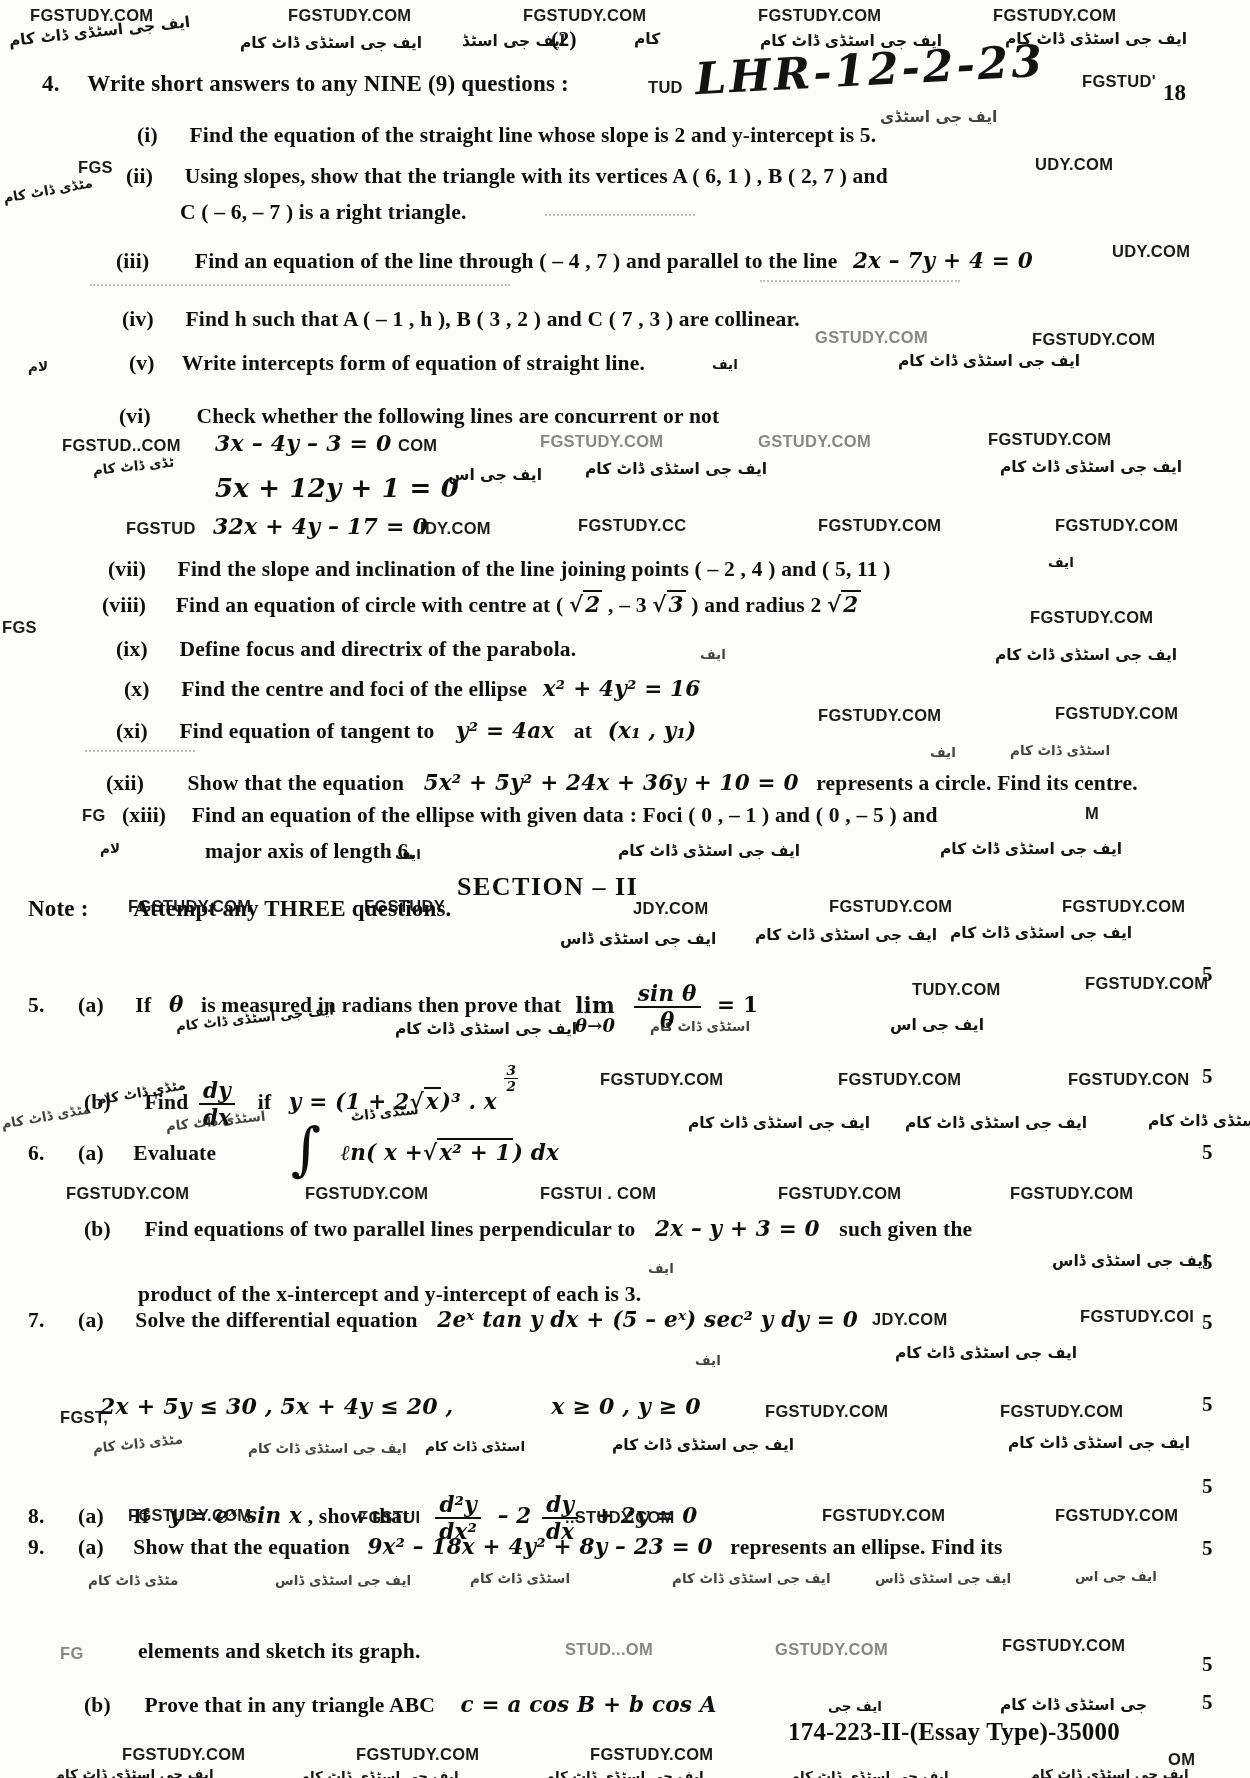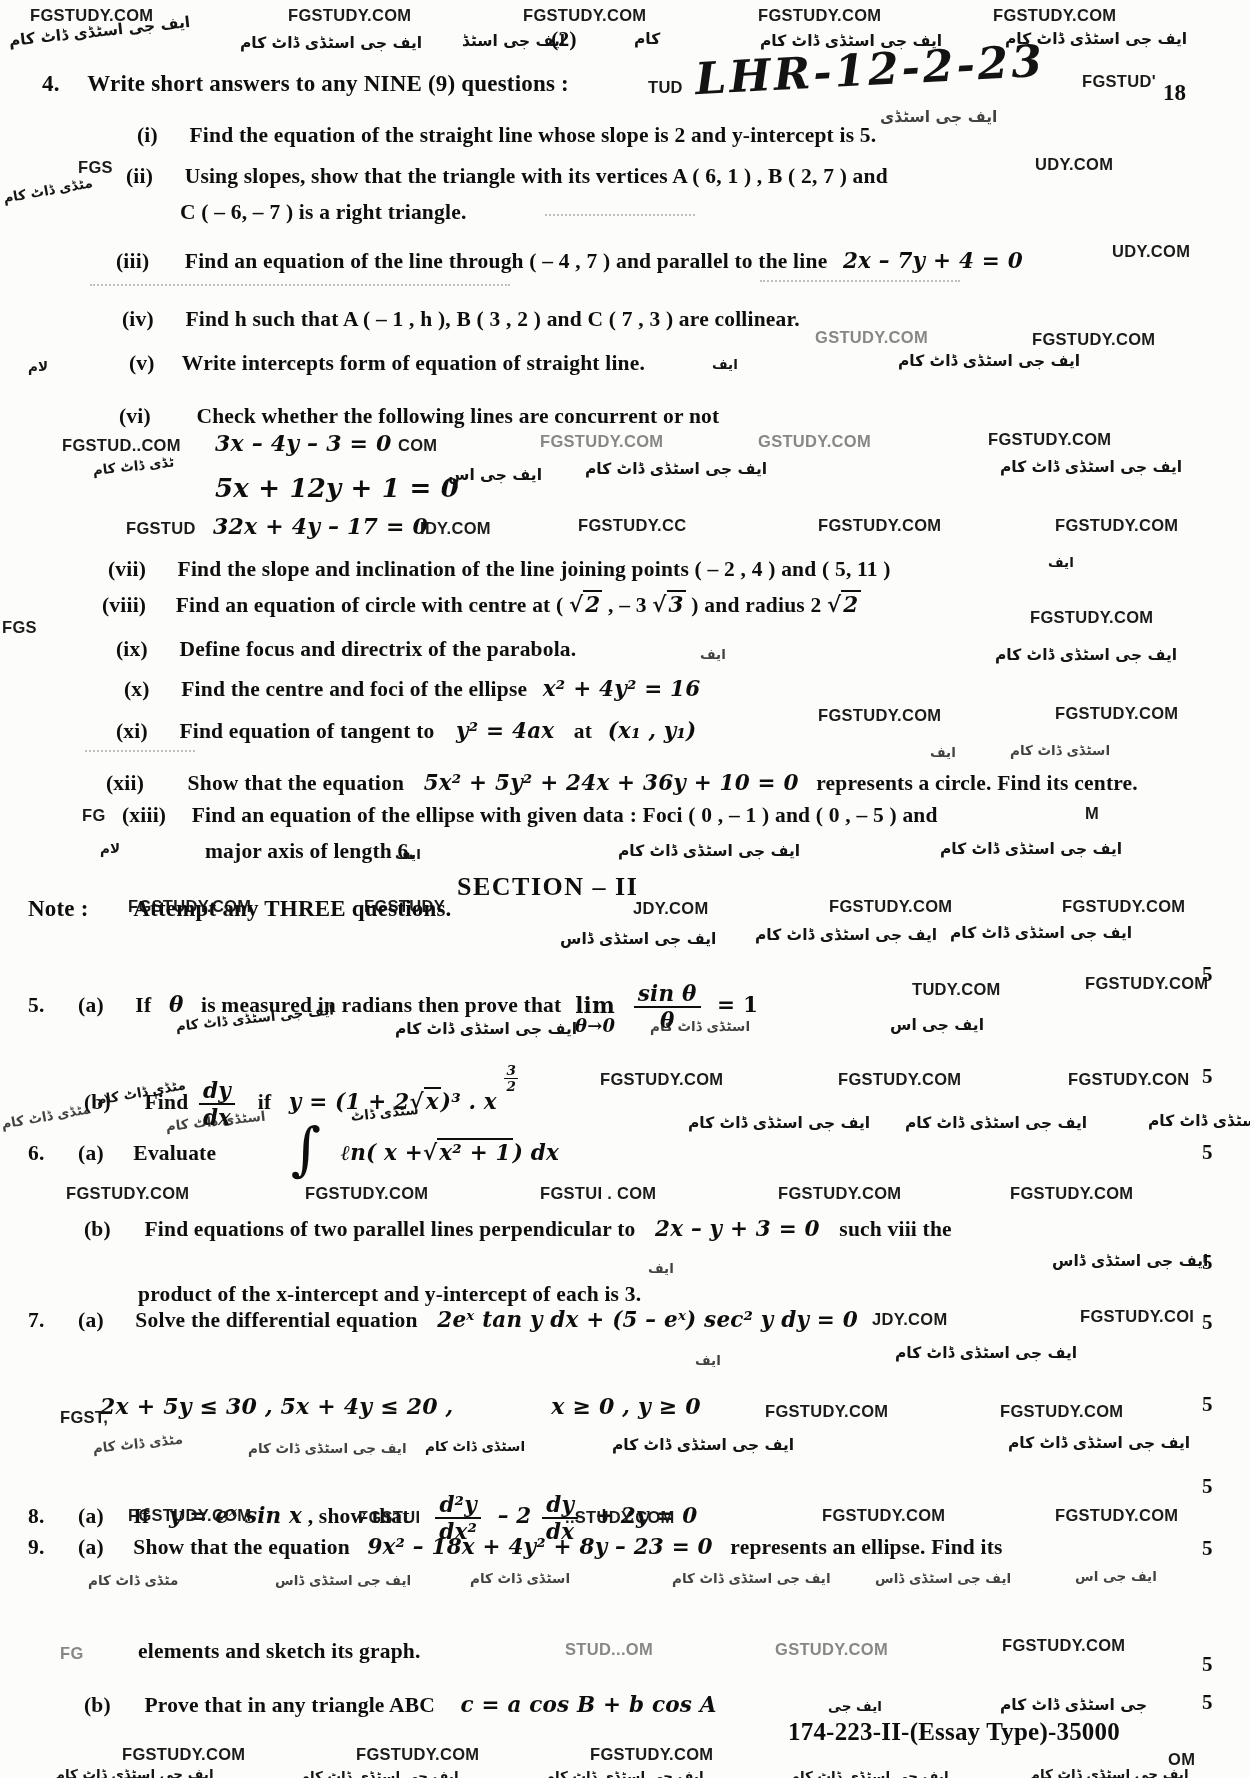--- a/index.html
+++ b/index.html
@@ -87,21 +87,21 @@
     <span>Using slopes, show that the triangle with its vertices A ( 6, 1 ) , B ( 2, 7 ) and</span>
   </div>
   <div class="wm" style="left:1035px;top:155px">UDY.COM</div>
   <div class="u small rot10" style="left:2px;top:190px">مٹڈی ڈاٹ کام</div>
   <div class="ln" style="left:180px;top:199px">
     <span>C ( – 6, – 7 ) is a right triangle.</span>
   </div>
   <div class="smudge" style="left:545px;top:214px;width:150px"></div>
 
   <div class="ln" style="left:116px;top:248px">
-    <span class="lb" style="margin-right:30px">(iii)</span>
+    <span class="lb" style="margin-right:40px">(iii)</span>
     <span>Find an equation of the line through ( – 4 , 7 ) and parallel to the line</span>
     <span class="m" style="margin-left:10px">2x – 7y + 4 = 0</span>
   </div>
   <div class="wm" style="left:1112px;top:242px">UDY.COM</div>
   <div class="smudge" style="left:90px;top:284px;width:420px"></div>
   <div class="smudge" style="left:760px;top:280px;width:200px"></div>
 
   <div class="ln" style="left:122px;top:306px">
     <span class="lb">(iv)</span>
     <span>Find h such that A ( – 1 , h ), B ( 3 , 2 ) and C ( 7 , 3 ) are collinear.</span>
@@ -273,21 +273,21 @@
   <div class="wm" style="left:66px;top:1184px">FGSTUDY.COM</div>
   <div class="wm" style="left:305px;top:1184px">FGSTUDY.COM</div>
   <div class="wm" style="left:540px;top:1184px">FGSTUI . COM</div>
   <div class="wm" style="left:778px;top:1184px">FGSTUDY.COM</div>
   <div class="wm" style="left:1010px;top:1184px">FGSTUDY.COM</div>
 
   <div class="ln" style="left:84px;top:1216px">
     <span class="lb" style="margin-right:28px">(b)</span>
     <span>Find equations of two parallel lines perpendicular to</span>
     <span class="m" style="margin:0 14px">2x – y + 3 = 0</span>
-    <span>such viii the</span>
+    <span>such given the</span>
   </div>
   <div class="ln" style="left:138px;top:1281px">
     <span>product of the x-intercept and y-intercept of each is 3.</span>
   </div>
   <div class="u small fade" style="left:648px;top:1260px">ایف</div>
   <div class="u" style="left:1052px;top:1252px">ایف جی اسٹڈی ڈاس</div>
   <div class="marks" style="left:1202px;top:1250px">5</div>
 
   <div class="ln" style="left:28px;top:1307px">
     <span class="lb" style="margin-right:28px">7.</span>

